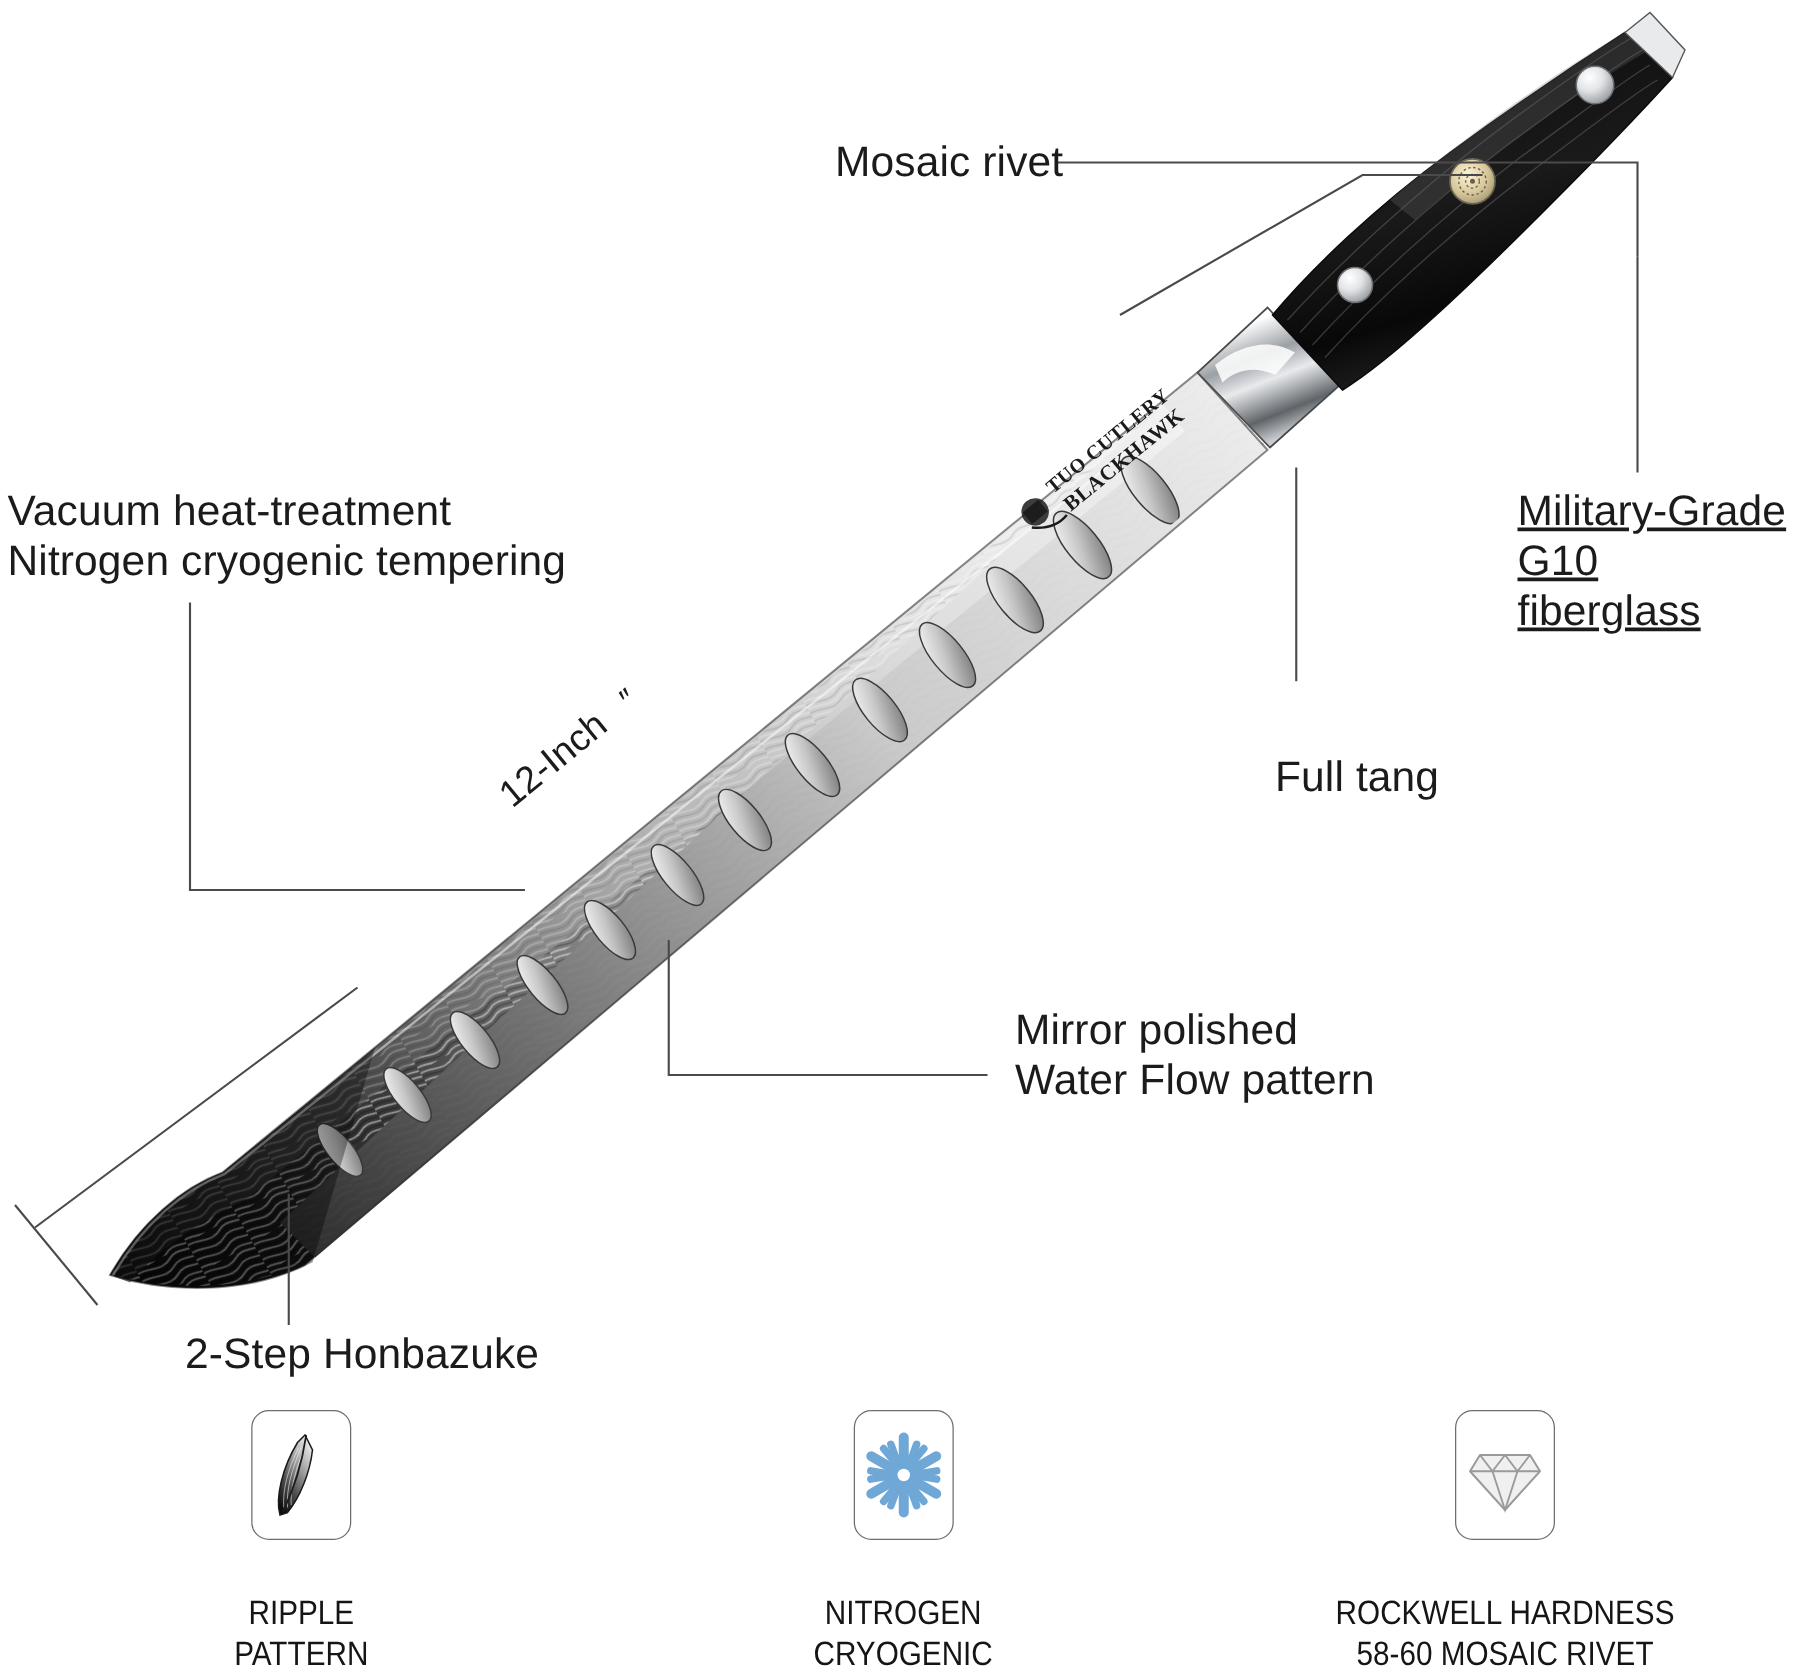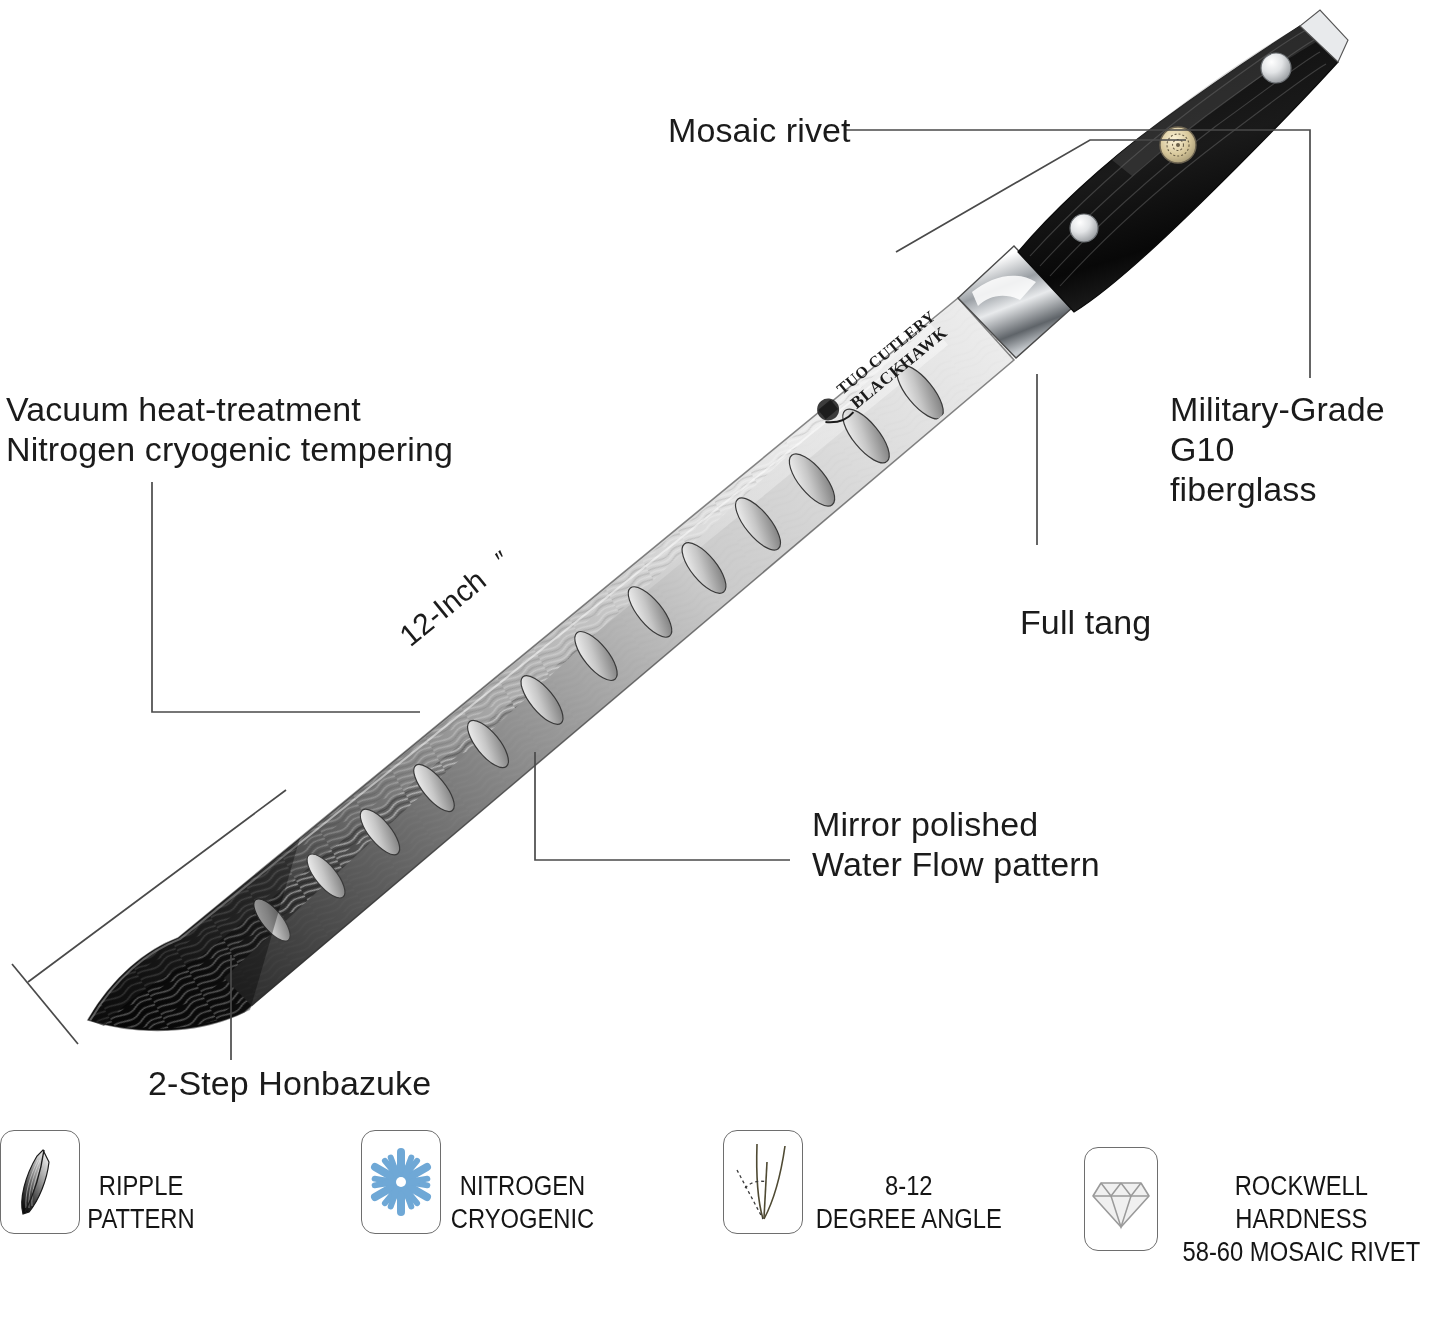--- a/index.html
+++ b/index.html
@@ -47,21 +47,21 @@
     left: 0;
     top: 1128px;
     width: 1445px;
     height: 214px;
     display: flex;
     align-items: flex-start;
   }
   .feature {
     flex: 1 1 0;
     display: flex;
-    flex-direction: row;
+    flex-direction: column;
     align-items: center;
   }
   .feat-box {
     width: 80px;
     height: 104px;
     border: 1.8px solid #6e6e6e;
     border-radius: 14px;
     background: #ffffff;
     display: flex;
     align-items: center;
@@ -345,21 +345,21 @@
         <path d="M 872,246 L 938,322" stroke-width="1.7" opacity="0"></path>
       </g>
     </svg>
   </div>
 
   <div class="callout" style="left:668px; top:110px;">Mosaic rivet</div>
 
   <div class="callout" style="left:6px; top:389px;">Vacuum heat-treatment
 Nitrogen cryogenic tempering</div>
 
-  <div class="callout" style="left:1170px; top:389px;">Military-Grade G10
+  <div class="callout" style="left:1214px; top:389px;text-decoration:underline;">Military-Grade G10
 fiberglass</div>
 
   <div class="callout" style="left:1020px; top:562px;margin-top:40px;">Full tang</div>
 
   <div class="callout" style="left:812px; top:804px;">Mirror polished
 Water Flow pattern</div>
 
   <div class="callout" style="left:148px; top:1063px;">2-Step Honbazuke</div>
 
   <div class="callout rot" style="left:404px; top:620px; transform: rotate(-39.3deg); transform-origin: 0 50%;">
@@ -449,39 +449,20 @@
               </g>
             </g>
           </svg>
         </span>
       </div>
       <div class="feat-label">NITROGEN
 CRYOGENIC</div>
     </div>
 
 
-    <div class="feature">
-      <div class="feat-box">
-        <span>
-          <svg width="68" height="84" viewBox="0 0 68 84">
-            <g fill="none" stroke="#4f4a33" stroke-width="1.6">
-              <path d="M 28,4 C 27,34 29,62 34,79"></path>
-              <path d="M 56,6 C 52,34 44,62 35,79"></path>
-              <path d="M 38,22 C 37,42 36,62 35,78"></path>
-            </g>
-            <g fill="none" stroke="#3a3a3a" stroke-width="1.3" stroke-dasharray="3 3">
-              <path d="M 8,30 L 34,79"></path>
-              <path d="M 16,48 C 22,42 30,40 38,42"></path>
-            </g>
-          </svg>
-        </span>
-      </div>
-      <div class="feat-label">8-12
-DEGREE ANGLE</div>
-    </div>
 
     <div class="feature">
       <div class="feat-box">
         <span>
           <svg width="68" height="68" viewBox="0 0 68 68">
             <g fill="#f0f0f0" stroke="#9a9a9a" stroke-width="1.6" stroke-linejoin="round">
               <path d="M 14,18 L 54,18 L 62,31 L 34,62 L 6,31 Z"></path>
             </g>
             <g fill="none" stroke="#9a9a9a" stroke-width="1.5">
               <path d="M 6,31 L 62,31"></path>

